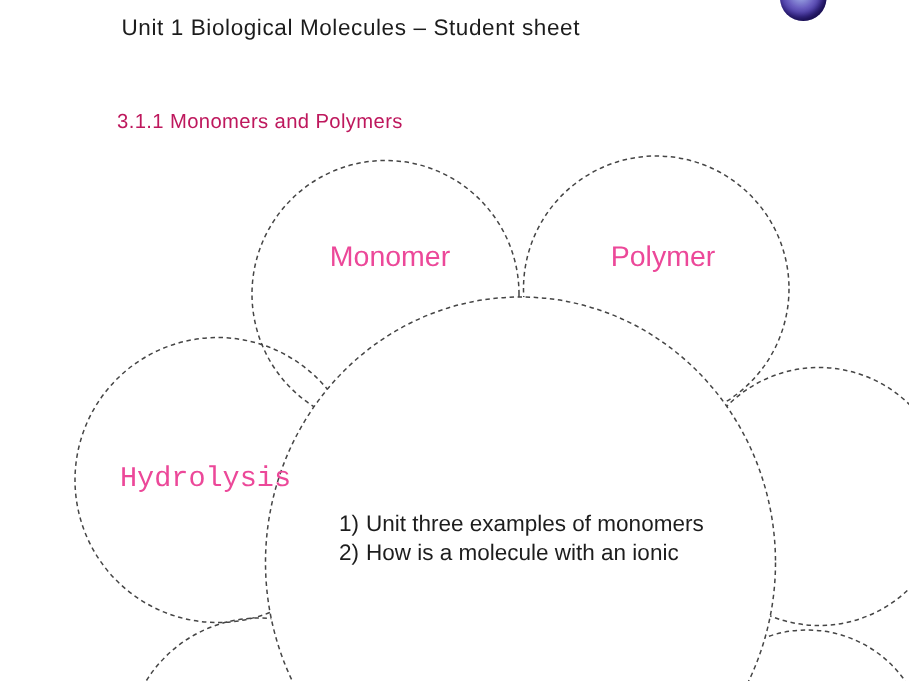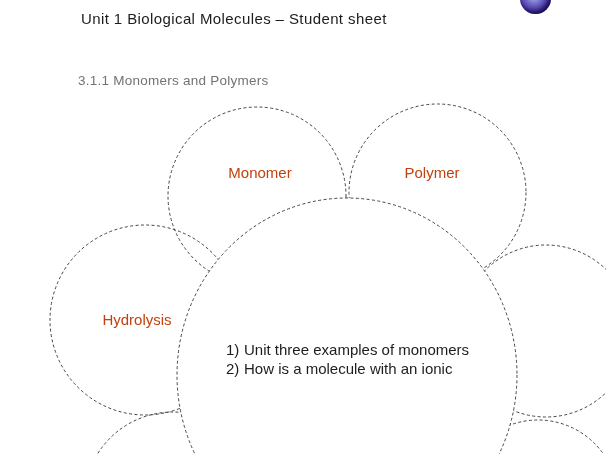--- a/index.html
+++ b/index.html
@@ -36,39 +36,39 @@
     letter-spacing: 0.4px;
     color: #1c1c1c;
     white-space: nowrap;
   }
   .section-heading {
     position: absolute;
     left: 30px;
     top: 73px;
     font-size: 13.5px;
     letter-spacing: 0.25px;
-    color: #737373;
+    color: #be185d;
     white-space: nowrap;
   }
   .diagram-svg {
     position: absolute;
     left: 0;
     top: 0;
   }
   .petal-label {
     position: absolute;
     transform: translate(-50%, -50%);
-    font-size: 15px;
-    color: #c2410c;
+    font-size: 19px;
+    color: #ec4899;
     white-space: nowrap;
     text-align: center;
   }
   .label-monomer      { left: 212px; top: 172px; }
-  .label-polymer      { left: 384px; top: 172px; }
-  .label-hydrolysis   { left: 89px;  top: 319px; }
+  .label-polymer      { left: 394px; top: 172px; }
+  .label-hydrolysis   { left: 89px;  top: 319px; font-family: Liberation Mono, monospace; }
   .label-condensation { left: 525px; top: 330px; line-height: 20px; }
   .questions {
     position: absolute;
     left: 178px;
     top: 341px;
     font-size: 15px;
     line-height: 18.5px;
     color: #1d1d1d;
   }
   .q-row {

